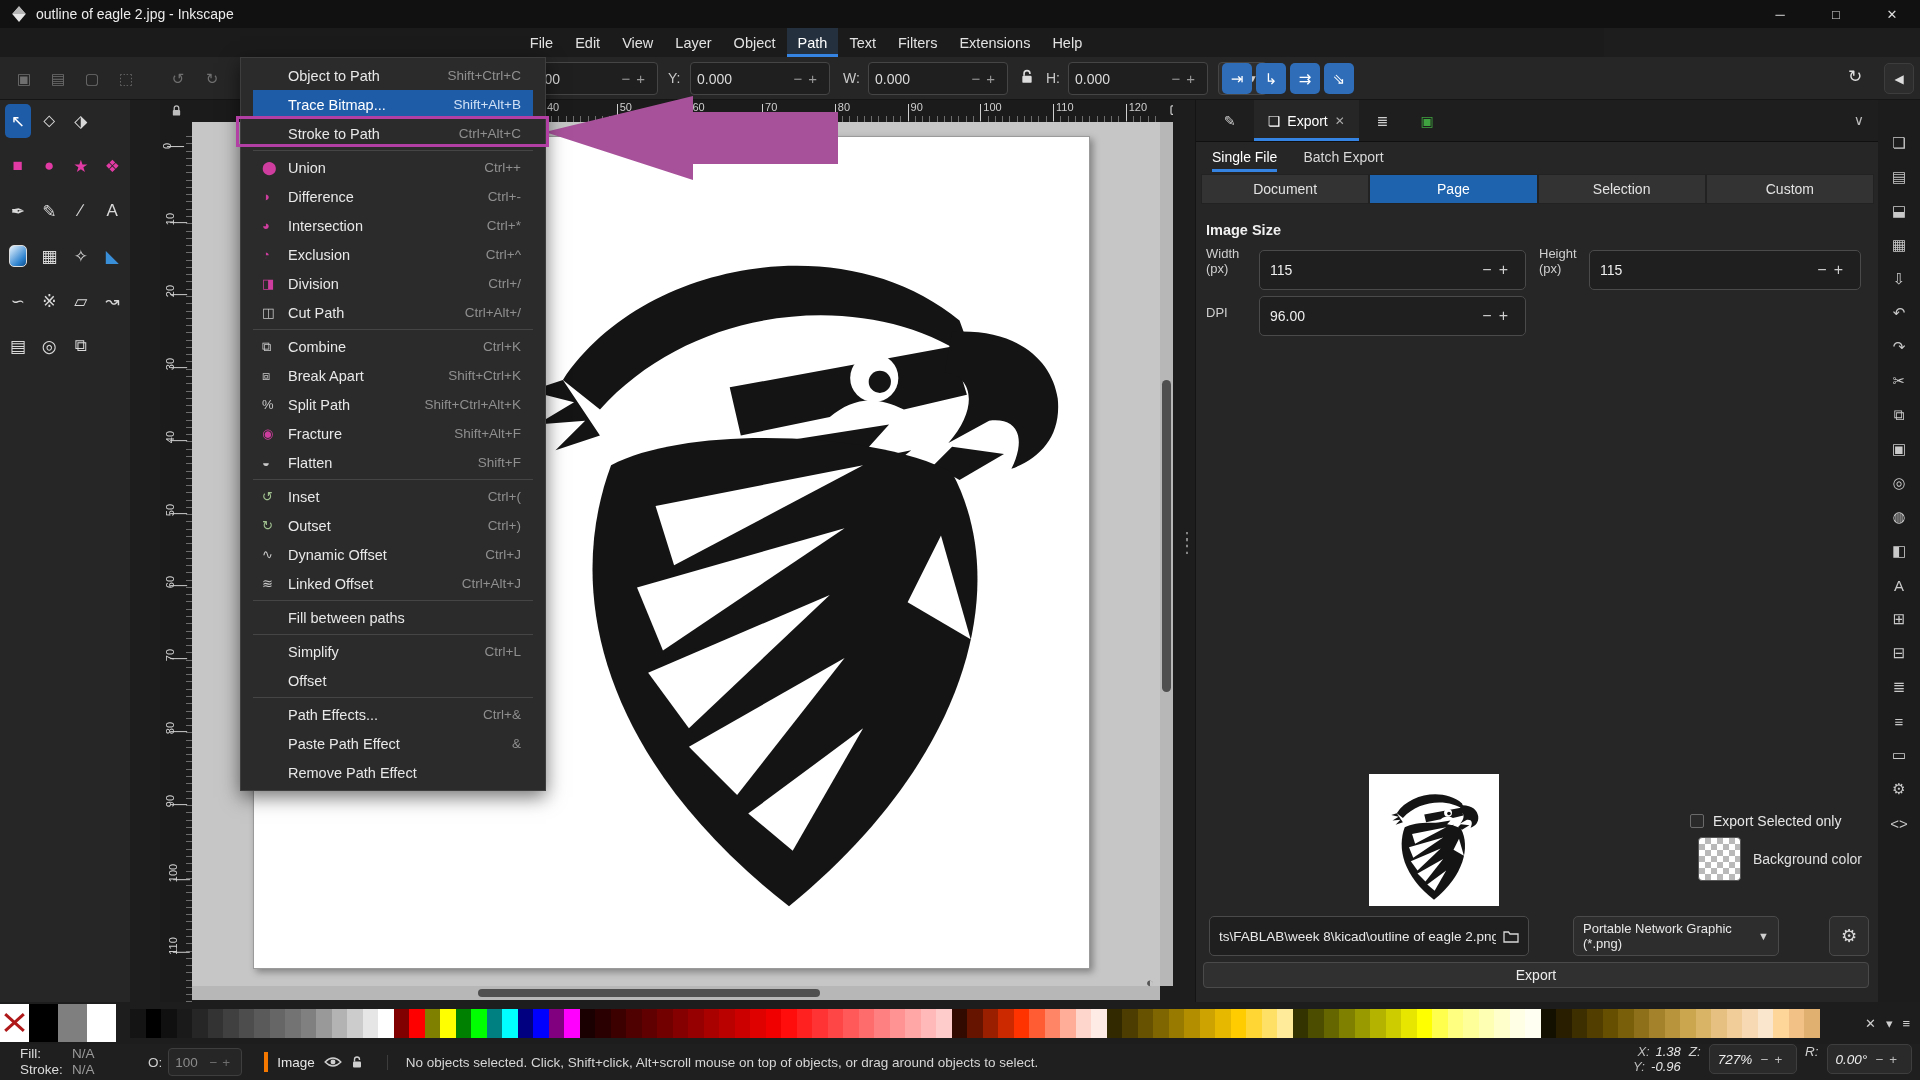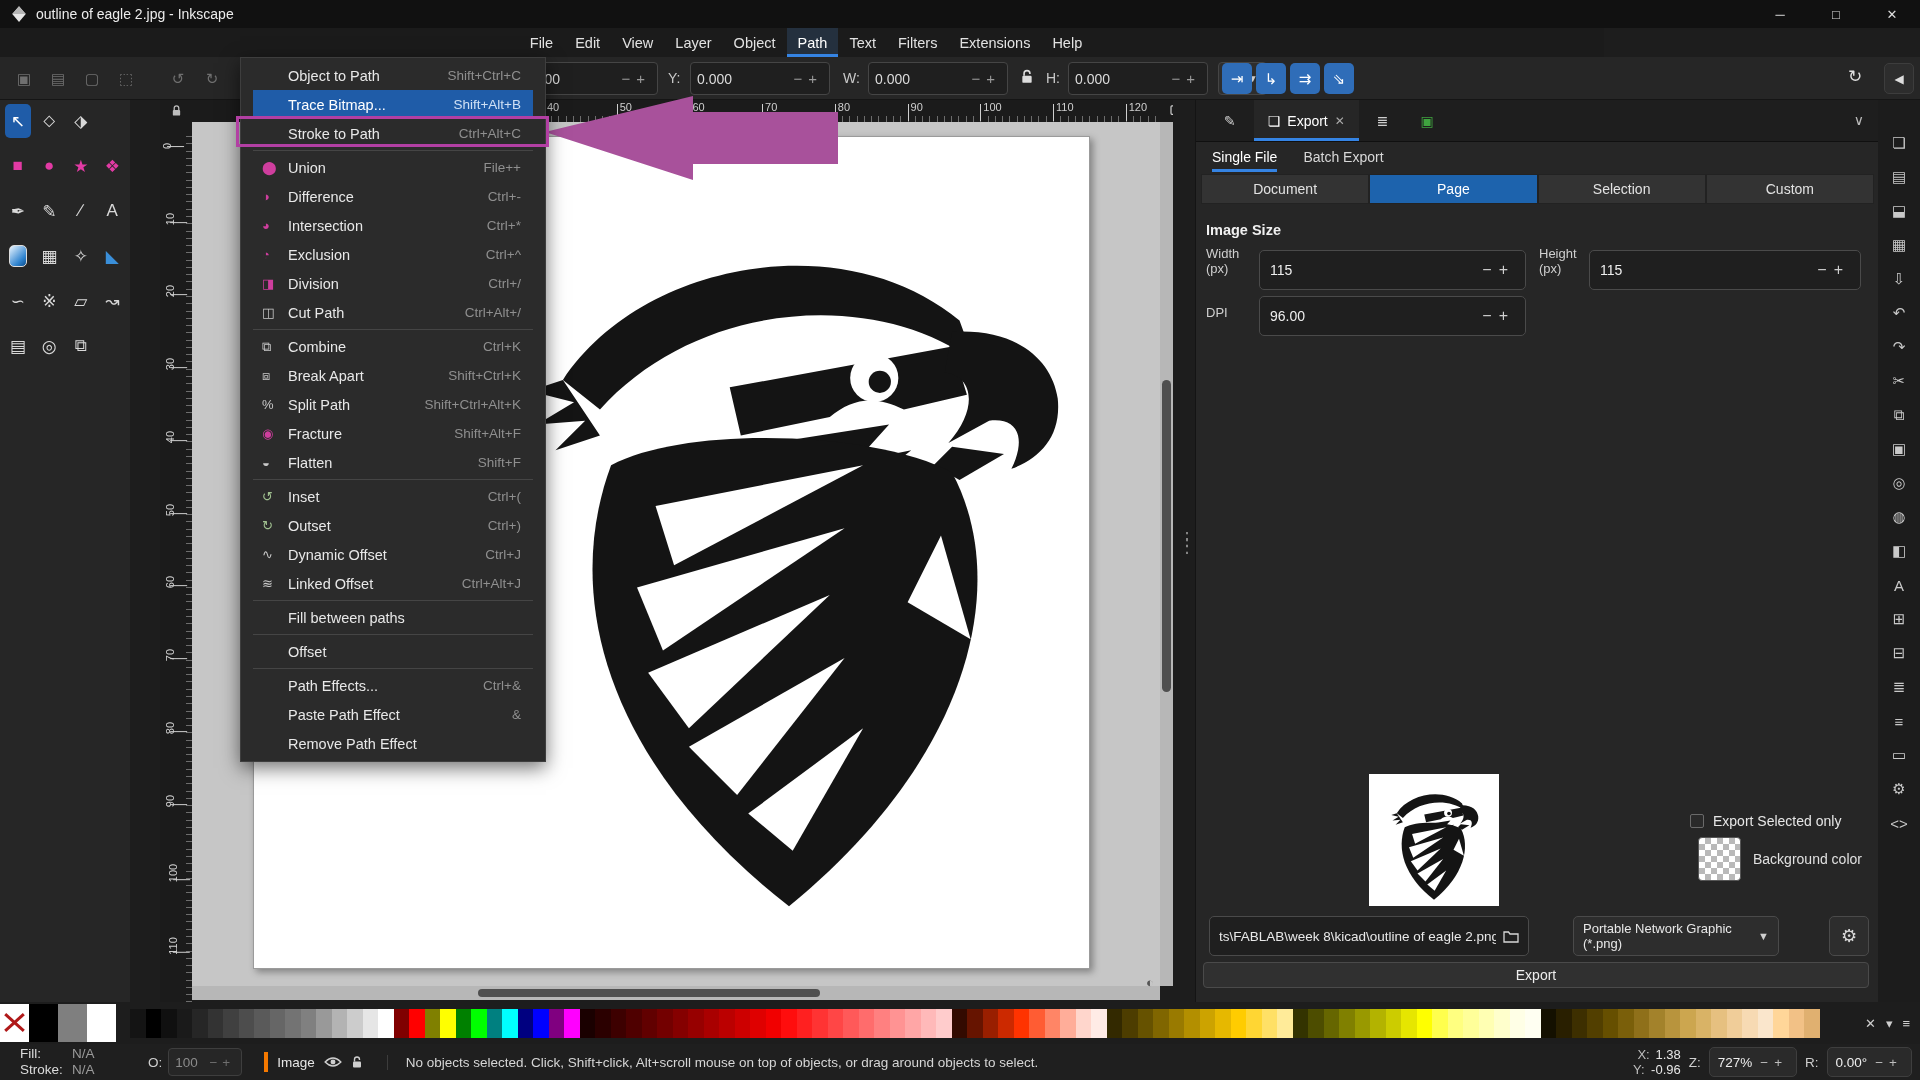--- a/index.html
+++ b/index.html
@@ -128,21 +128,21 @@
 
   
   #statusbar{position:absolute;left:0;top:1044px;width:1920px;height:36px;background:#1f1f1f;display:flex;align-items:center;font-size:13.5px;}
   #fs-block{width:118px;flex:none;padding-left:20px;line-height:16px;}
   .fs-row{display:flex;} .fs-lab{width:52px;color:#dcdcdc;} .fs-val{color:#9a9a9a;}
   #opacity-group{display:flex;align-items:center;gap:6px;margin-left:30px;}
   #opacity-field{width:74px;height:28px;background:#262626;border:1px solid #3e3e3e;border-radius:4px;display:flex;align-items:center;padding:0 6px;color:#8b8b8b;}
   #layer-group{display:flex;align-items:center;gap:9px;margin-left:22px;}
   #layer-color{width:4px;height:20px;background:#f57900;}
   #status-msg{margin-left:24px;color:#d6d6d6;border-left:1px solid #3c3c3c;padding-left:18px;}
-  #sb-right{position:absolute;right:8px;top:0;height:36px;display:flex;align-items:center;gap:8px;}
+  #sb-right{position:absolute;right:8px;top:0;height:36px;display:flex;align-items:flex-start;gap:8px;font-style:italic;}
   #xy-block{text-align:right;line-height:15px;font-size:13px;color:#e6e6e6;}
   #xy-block .lab{color:#bdbdbd;display:inline-block;width:18px;text-align:left;}
   .zr-field{height:30px;background:#2a2a2a;border:1px solid #3e3e3e;border-radius:5px;display:flex;align-items:center;padding:0 8px;gap:8px;color:#eee;}
   .zr-field .spin{color:#bdbdbd;letter-spacing:6px;}
   .zr-lab{color:#cfcfcf;}
   svg.mini{display:block;}
 </style>
 </head>
 <body>
 
@@ -347,21 +347,21 @@
       </div>
       <div class="menu-row">
         <div class="mi-icon"></div>
         <div class="mi-label">Stroke to Path</div>
         <div class="mi-shortcut">Ctrl+Alt+C</div>
       </div>
       <div class="menu-sep"></div>
       <div class="menu-row">
         <div class="mi-icon" style="color: rgb(207, 62, 158);">⬤</div>
         <div class="mi-label">Union</div>
-        <div class="mi-shortcut">File++</div>
+        <div class="mi-shortcut">Ctrl++</div>
       </div>
       <div class="menu-row">
         <div class="mi-icon" style="color: rgb(207, 62, 158);">◑</div>
         <div class="mi-label">Difference</div>
         <div class="mi-shortcut">Ctrl+-</div>
       </div>
       <div class="menu-row">
         <div class="mi-icon" style="color: rgb(207, 62, 158);">◕</div>
         <div class="mi-label">Intersection</div>
         <div class="mi-shortcut">Ctrl+*</div>
@@ -428,20 +428,25 @@
         <div class="mi-label">Linked Offset</div>
         <div class="mi-shortcut">Ctrl+Alt+J</div>
       </div>
       <div class="menu-sep"></div>
       <div class="menu-row">
         <div class="mi-icon"></div>
         <div class="mi-label">Fill between paths</div>
         <div class="mi-shortcut"></div>
       </div>
       <div class="menu-sep"></div>
+      <div class="menu-row">
+        <div class="mi-icon"></div>
+        <div class="mi-label">Simplify</div>
+        <div class="mi-shortcut">Ctrl+L</div>
+      </div>
       <div class="menu-row">
         <div class="mi-icon"></div>
         <div class="mi-label">Offset</div>
         <div class="mi-shortcut"></div>
       </div>
       <div class="menu-sep"></div>
       <div class="menu-row">
         <div class="mi-icon"></div>
         <div class="mi-label">Path Effects...</div>
         <div class="mi-shortcut">Ctrl+&amp;</div>

